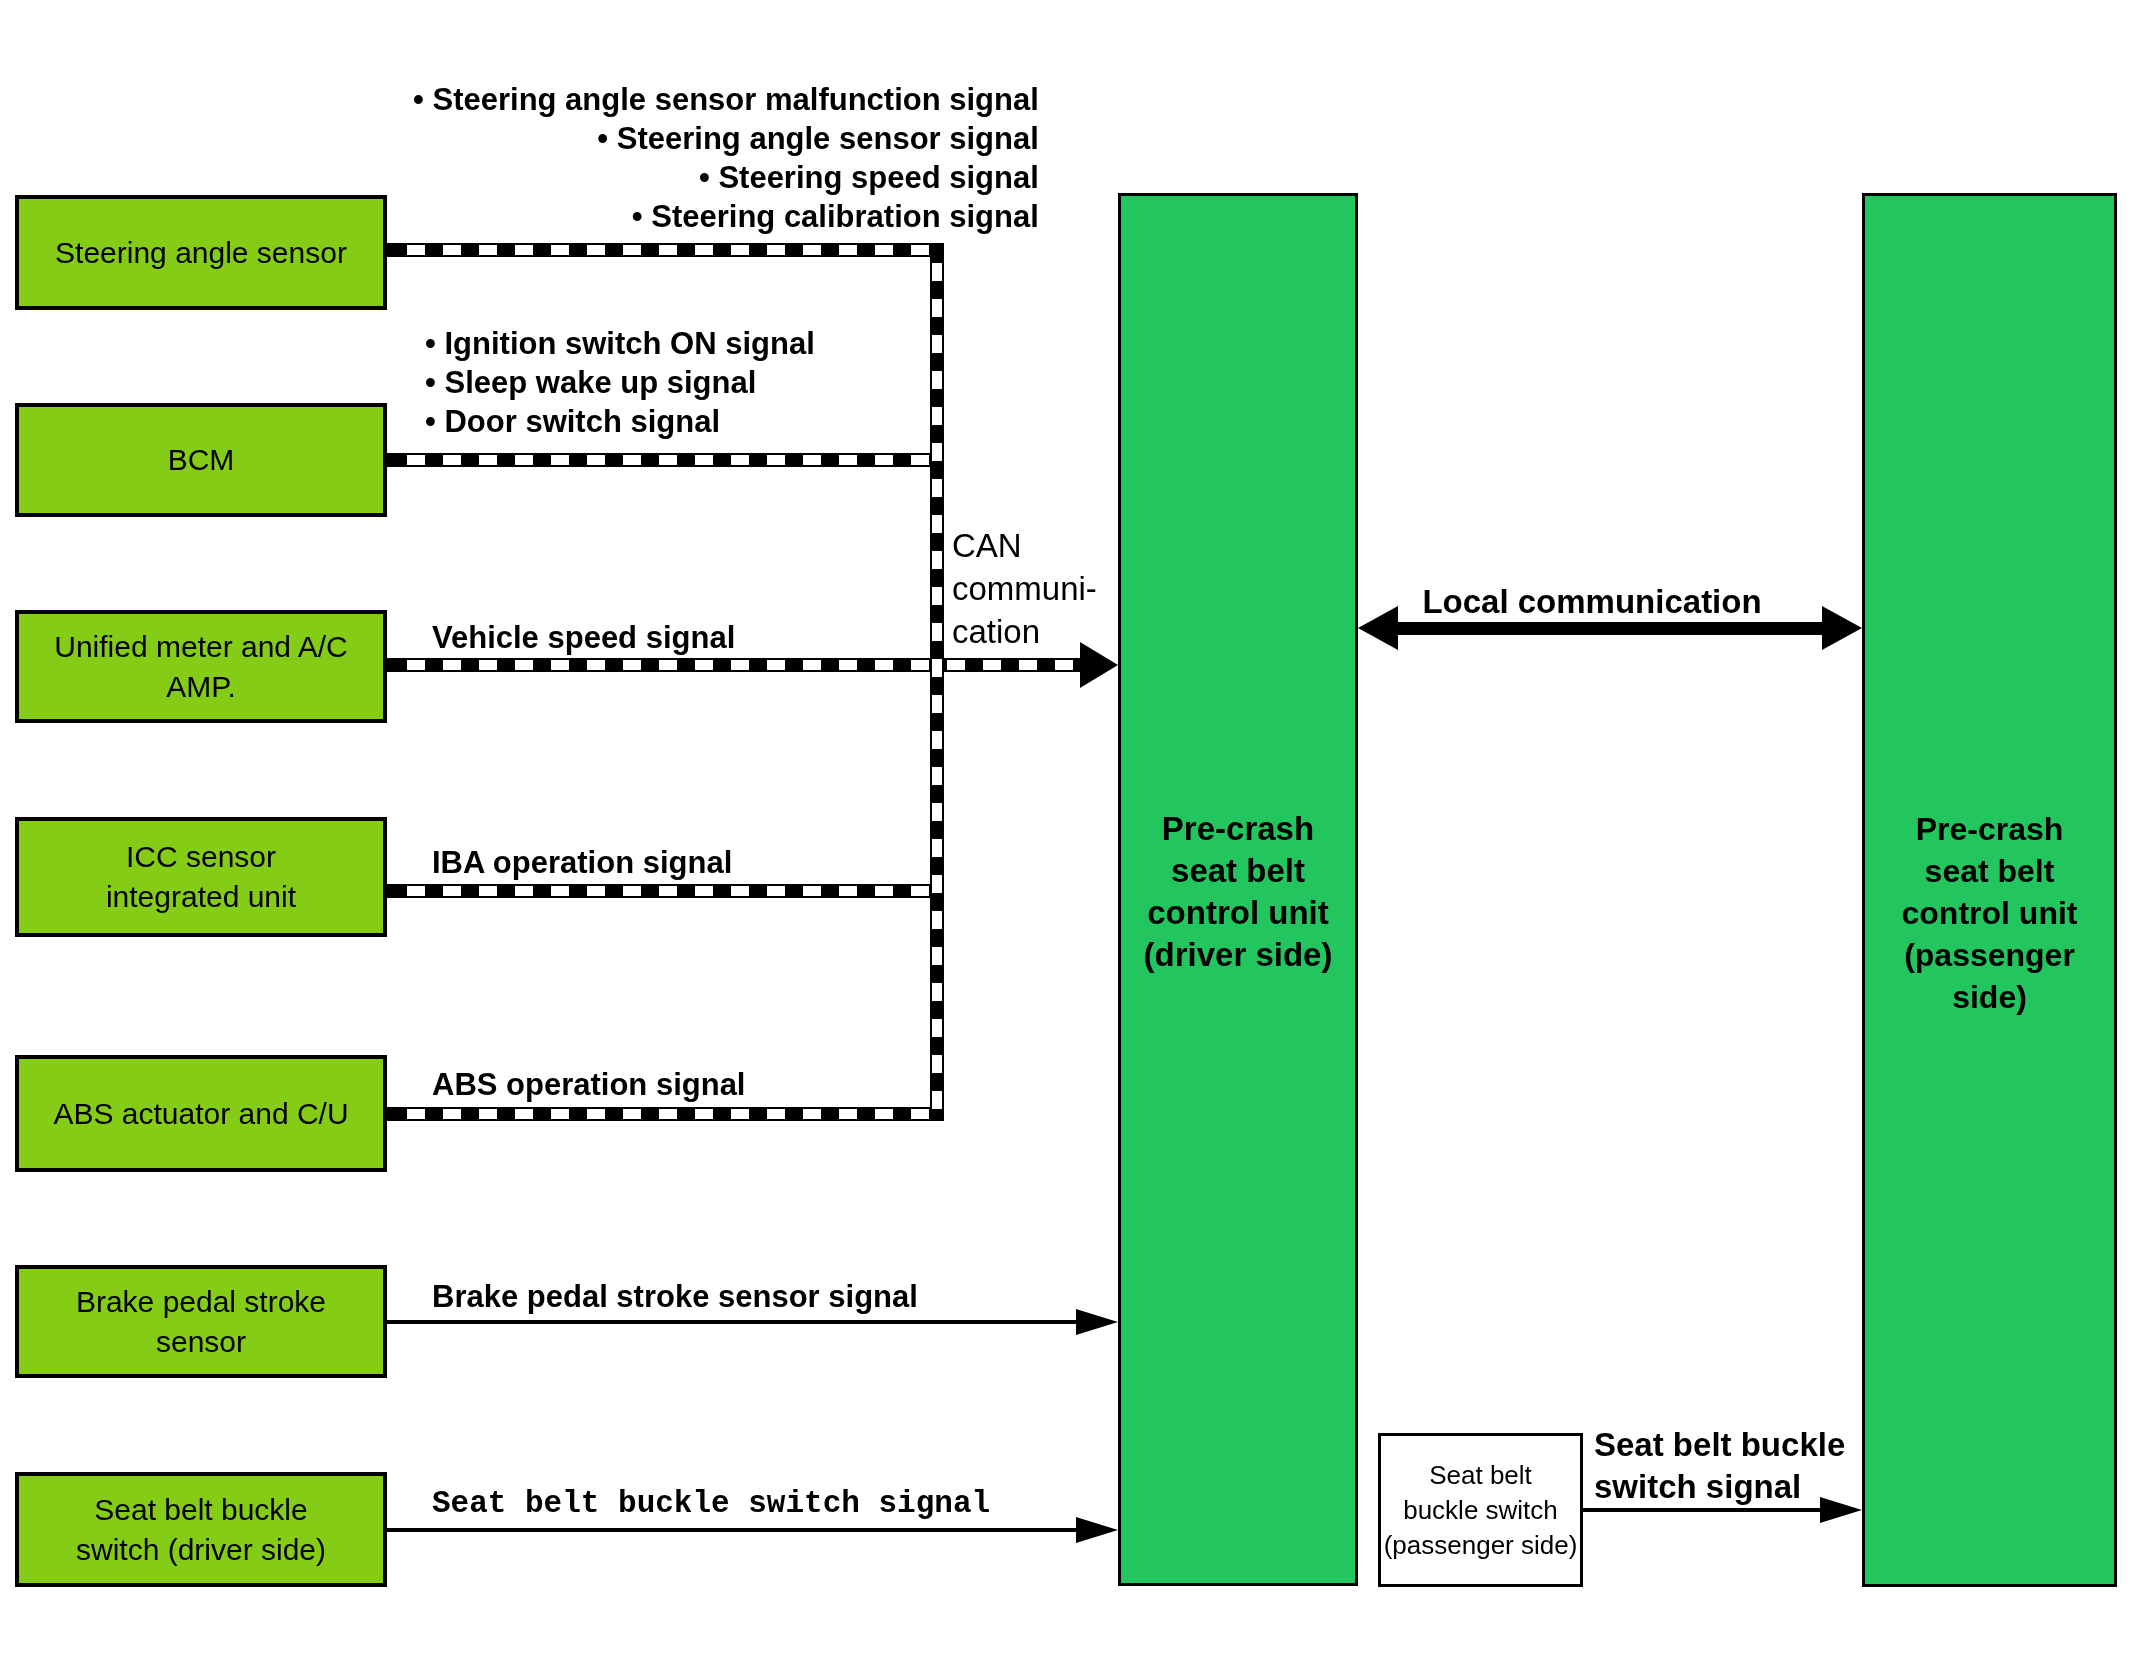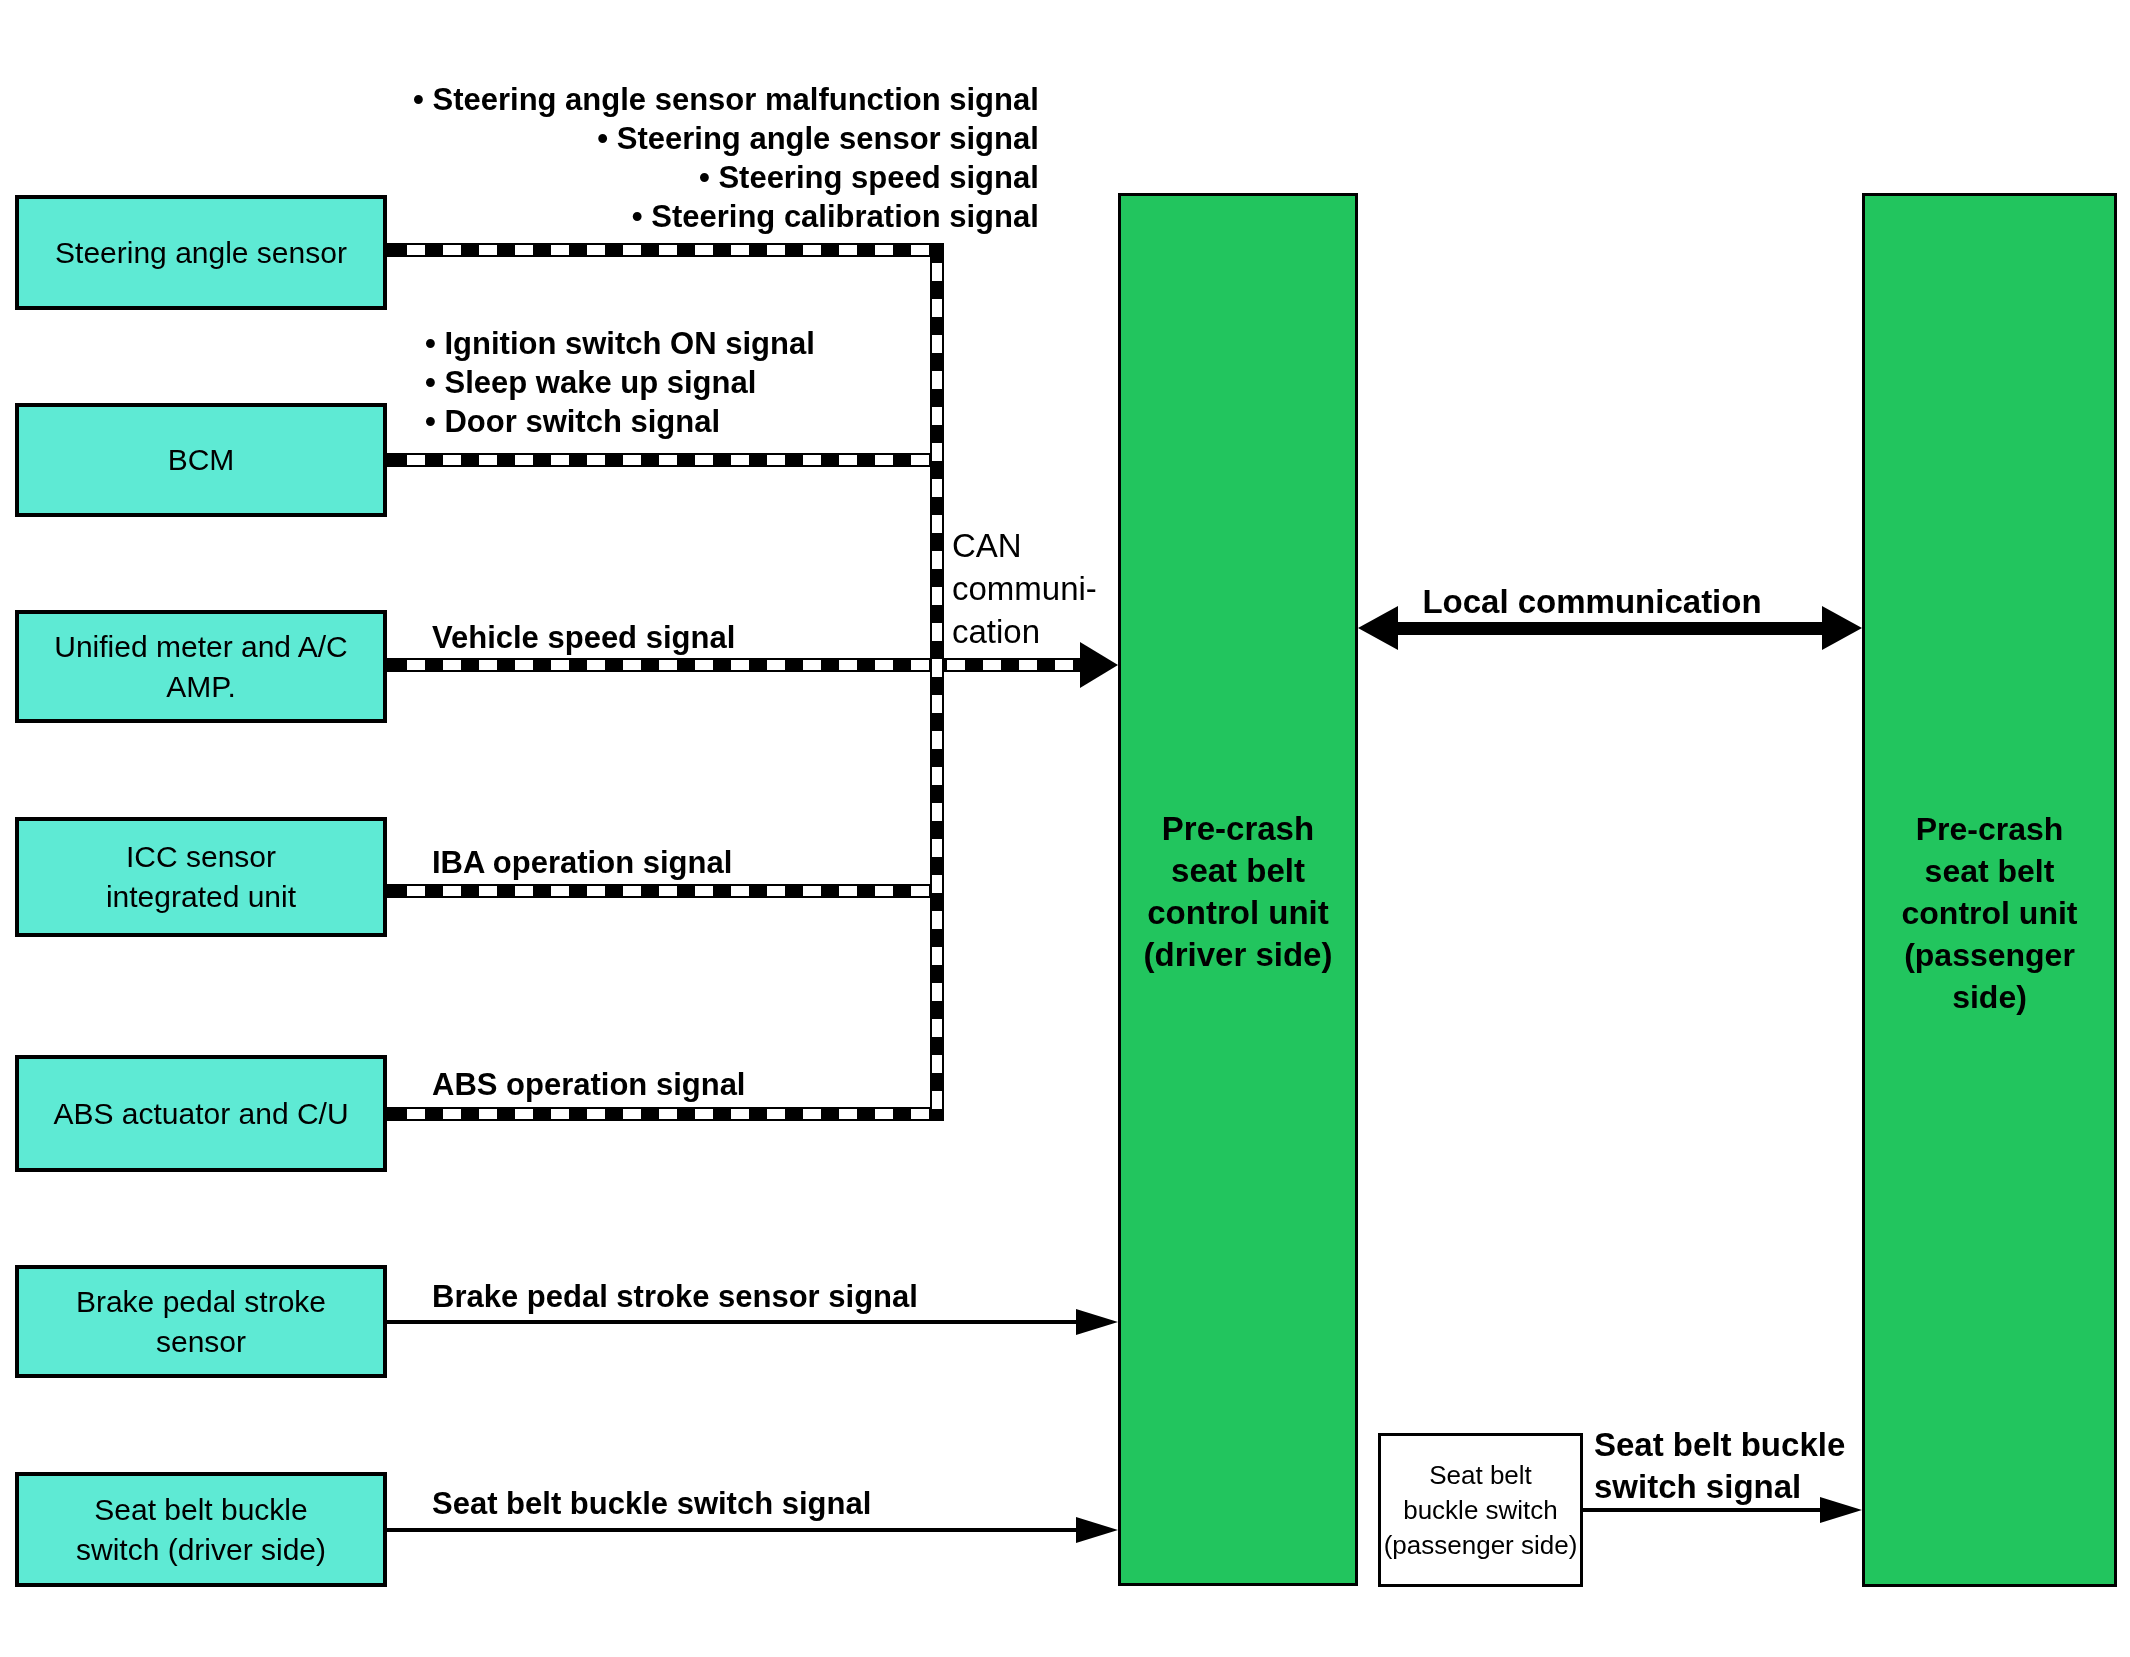--- a/index.html
+++ b/index.html
@@ -2,21 +2,21 @@
 <html><head>
 <meta charset="utf-8">
 <style>
   html,body{margin:0;padding:0;background:#fff;}
   .canvas{
     position:relative;width:2130px;height:1657px;background:#fff;
     font-family:"Liberation Sans",sans-serif;color:#000;overflow:hidden;
   }
   
   .node-box{
-    position:absolute;left:15px;width:372px;border:4px solid #000;background:#5eead4;
+    position:absolute;left:15px;width:372px;border:4px solid #000;background:#84cc16;
     box-sizing:border-box;display:flex;flex-direction:column;justify-content:center;
     font-size:30px;line-height:40px;text-align:center;font-weight:normal;
   }
   
   .unit-box{
     position:absolute;border:3px solid #000;background:#22c55e;box-sizing:border-box;
   }
   .unit-label{
     position:absolute;left:0;right:0;text-align:center;
     font-size:33px;line-height:42px;font-weight:bold;
@@ -99,21 +99,21 @@
   <div class="bullets" style="left:425px;top:324px;">
     <div class="bullet-line">Ignition switch ON signal</div>
     <div class="bullet-line">Sleep wake up signal</div>
     <div class="bullet-line">Door switch signal</div>
   </div>
 
   <div class="sig-label" style="left:432px;top:620px;">Vehicle speed signal</div>
   <div class="sig-label" style="left:432px;top:845px;">IBA operation signal</div>
   <div class="sig-label" style="left:432px;top:1067px;">ABS operation signal</div>
   <div class="sig-label" style="left:432px;top:1279px;">Brake pedal stroke sensor signal</div>
-  <div class="sig-label" style="left:432px;top:1486px;">Seat belt buckle switch signal</div>
+  <div class="sig-label" style="left:432px;top:1486px;font-family:Liberation Mono, monospace;">Seat belt buckle switch signal</div>
 
   <div class="dash-h" style="left:387px;top:243px;width:557px;"></div>
   <div class="dash-h" style="left:387px;top:453px;width:557px;"></div>
   <div class="dash-h" style="left:387px;top:658px;width:693px;"></div>
   <div class="dash-h" style="left:387px;top:884px;width:557px;"></div>
   <div class="dash-h" style="left:387px;top:1107px;width:557px;"></div>
   <div class="dash-v" style="left:930px;top:243px;height:878px;"></div>
   <div class="head-right-big" style="left:1080px;top:642px;"></div>
 
   <div class="can-label" style="left:952px;top:524px;">

